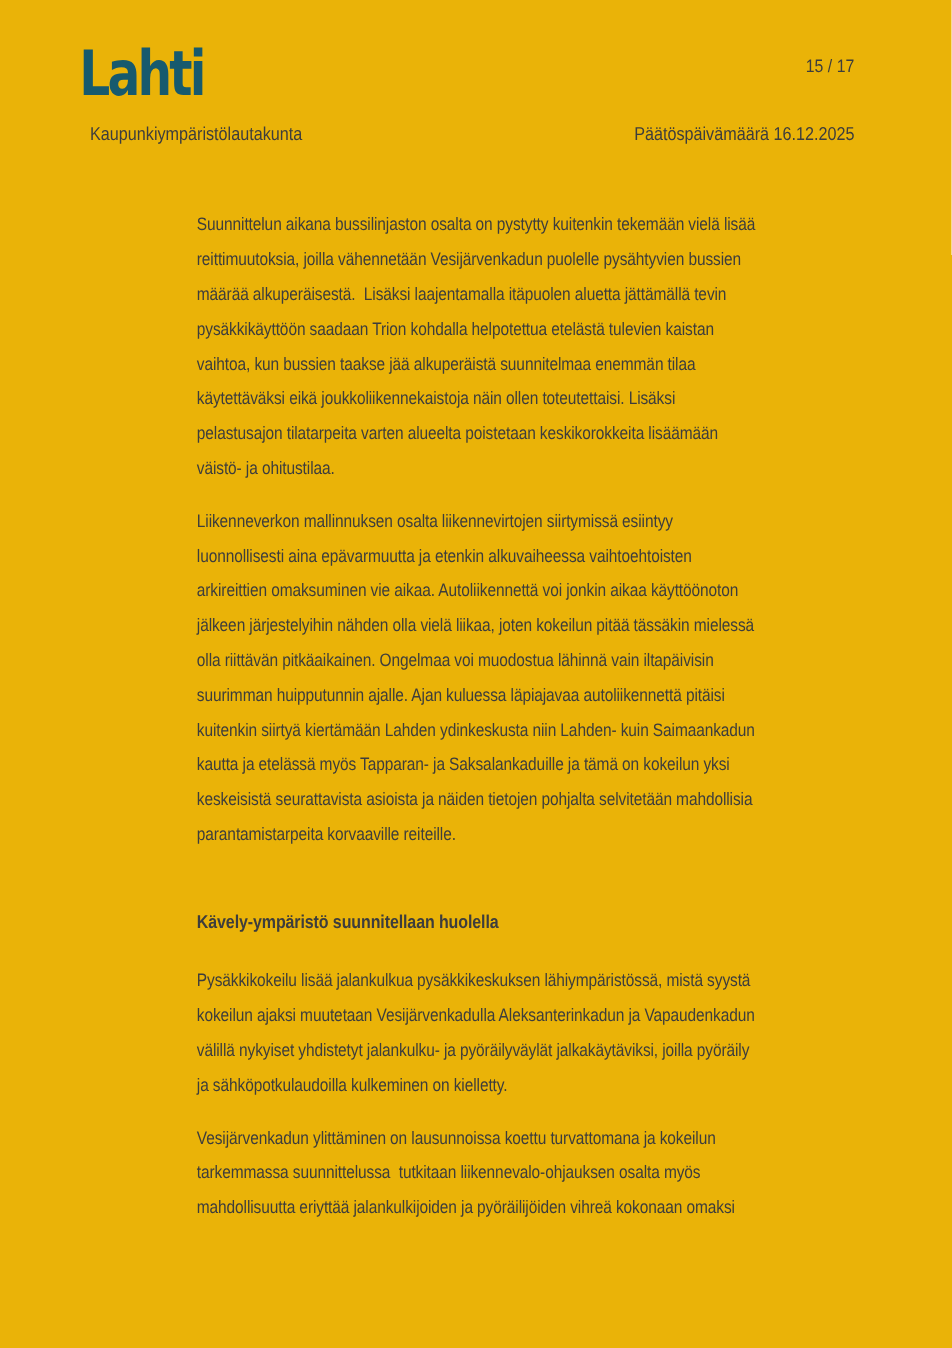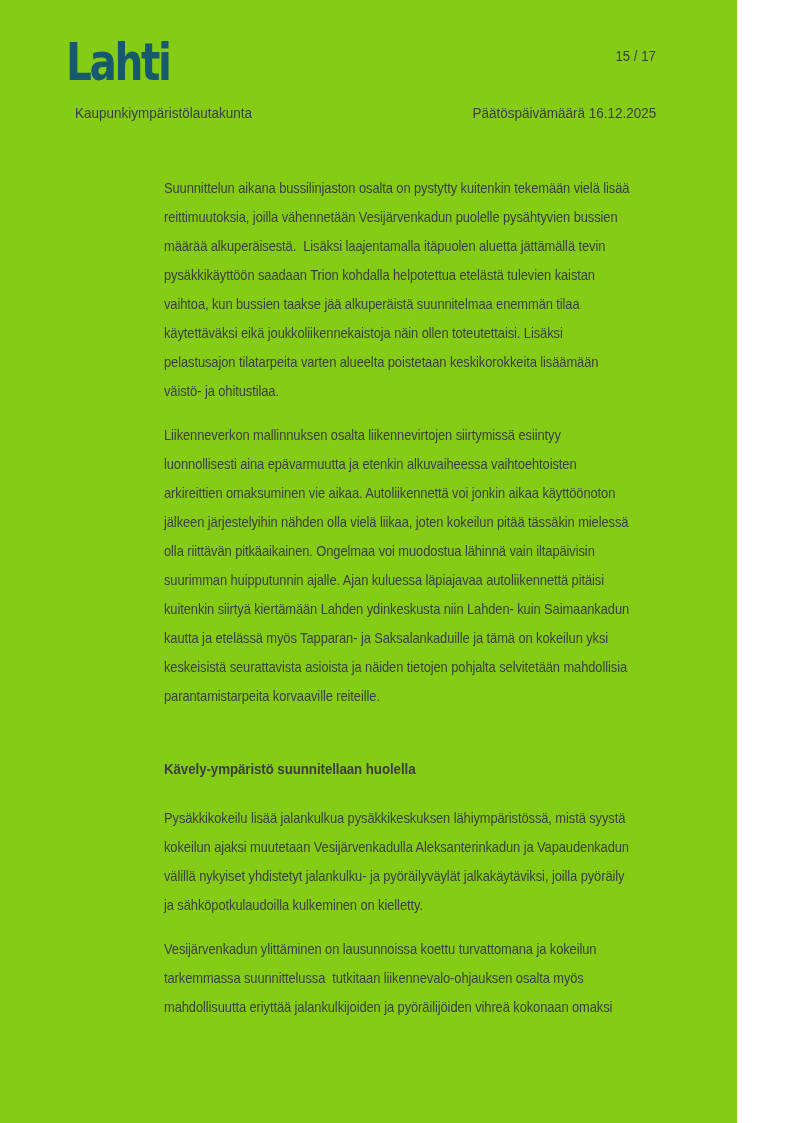--- a/index.html
+++ b/index.html
@@ -6,23 +6,23 @@
     --logo-color: #175a6e;
     --text-color: #3d3d3d;
   }
   html, body {
     margin: 0;
     padding: 0;
     background: #ffffff;
   }
   .page {
     position: relative;
-    width: 737px;
+    width: 793px;
     height: 1123px;
-    background: #84cc16;
+    background: #eab308;
     overflow: hidden;
     font-family: "Liberation Sans", sans-serif;
     color: var(--text-color);
   }
   .logo {
     position: absolute;
     left: 66px;
     top: 36px;
     font-family: "DejaVu Sans", sans-serif;
     font-weight: bold;

